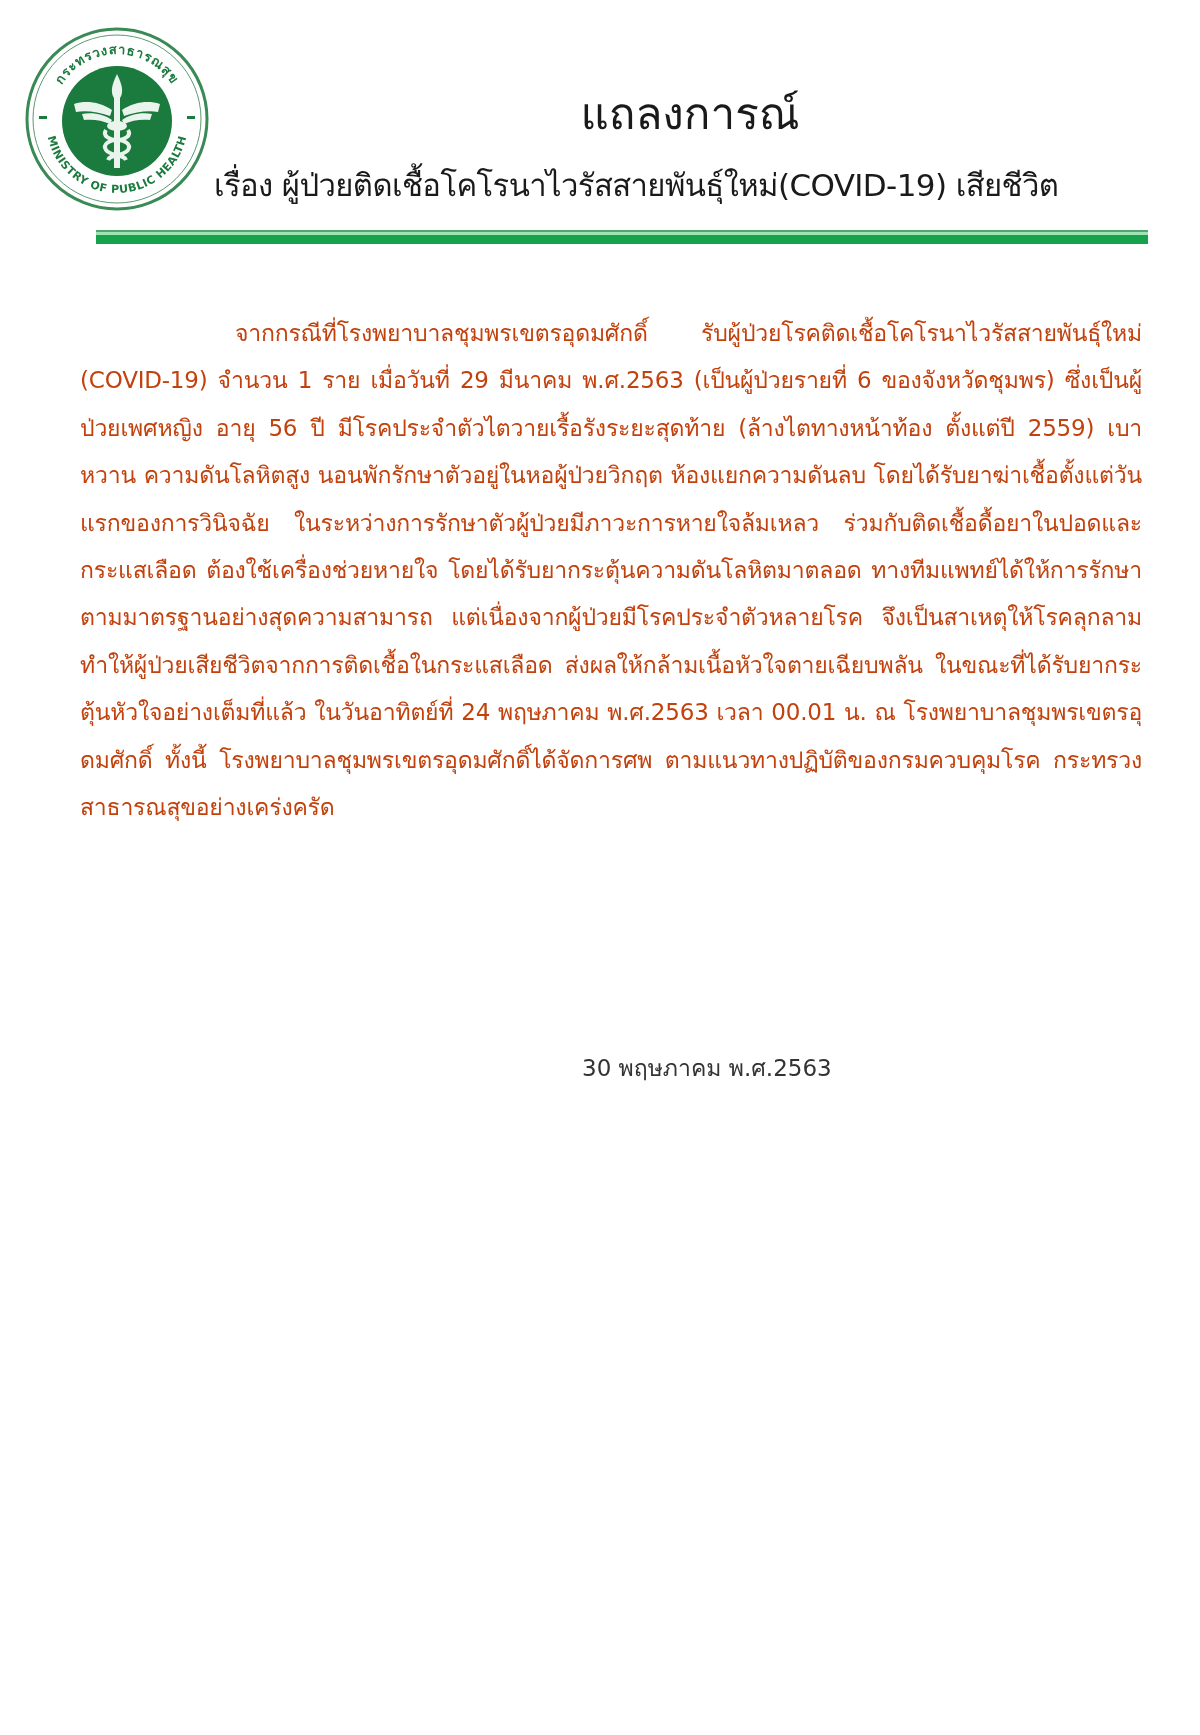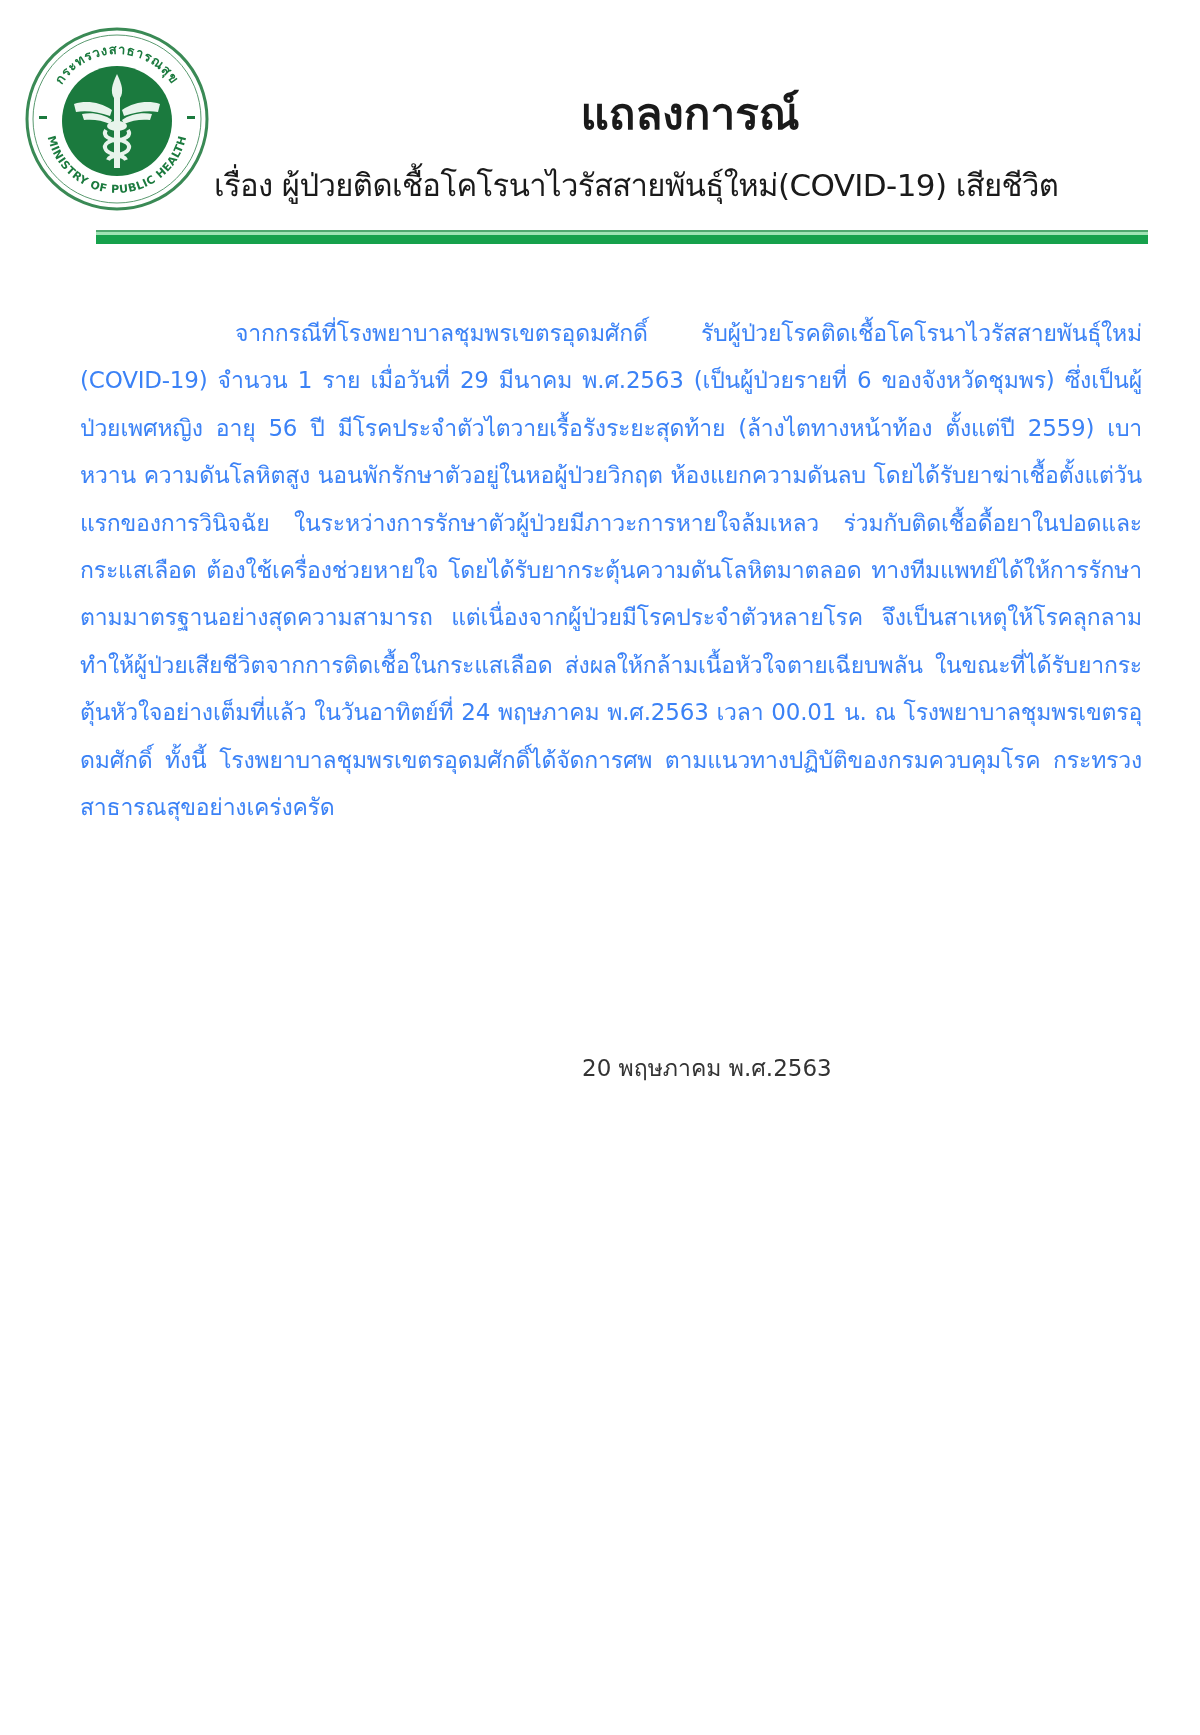--- a/index.html
+++ b/index.html
@@ -22,21 +22,21 @@
     width: 186px;
     height: 186px;
   }
   .title {
     position: absolute;
     left: 520px;
     top: 78px;
     width: 340px;
     text-align: center;
     font-size: 44px;
-    font-weight: bold;
+    font-weight: normal;
     color: #1a1a1a;
     margin: 0;
     letter-spacing: 0px;
   }
   .subtitle {
     position: absolute;
     left: 214px;
     top: 160px;
     width: 940px;
     font-size: 31px;
@@ -54,21 +54,21 @@
     height: 14px;
     background: linear-gradient(to bottom, #4fa86f 0%, #4fa86f 15%, #9fe3b4 15%, #9fe3b4 35%, #16a14c 35%, #16a14c 100%);
   }
   .body-text {
     position: absolute;
     left: 80px;
     top: 310px;
     width: 1062px;
     font-size: 23px;
     line-height: 47.4px;
-    color: #3b82f6;
+    color: #c2410c;
     letter-spacing: -0.2px;
   }
   .body-text p {
     margin: 0;
     text-align: justify;
     text-align-last: left;
     text-indent: 155px;
   }
   .body-text p + p {
     margin-top: 10px;
@@ -129,14 +129,14 @@
 <h1 class="title">แถลงการณ์</h1>
 <h2 class="subtitle">เรื่อง ผู้ป่วยติดเชื้อโคโรนาไวรัสสายพันธุ์ใหม่(COVID-19) เสียชีวิต</h2>
 
 <div class="green-bar"></div>
 
 <div class="body-text">
   <p>จากกรณีที่โรงพยาบาลชุมพรเขตรอุดมศักดิ์ รับผู้ป่วยโรคติดเชื้อโคโรนาไวรัสสายพันธุ์ใหม่ (COVID-19) จำนวน 1 ราย เมื่อวันที่ 29 มีนาคม พ.ศ.2563 (เป็นผู้ป่วยรายที่ 6 ของจังหวัดชุมพร) ซึ่งเป็นผู้ป่วยเพศหญิง อายุ 56 ปี มีโรคประจำตัวไตวายเรื้อรังระยะสุดท้าย (ล้างไตทางหน้าท้อง ตั้งแต่ปี 2559) เบาหวาน ความดันโลหิตสูง นอนพักรักษาตัวอยู่ในหอผู้ป่วยวิกฤต ห้องแยกความดันลบ โดยได้รับยาฆ่าเชื้อตั้งแต่วันแรกของการวินิจฉัย ในระหว่างการรักษาตัวผู้ป่วยมีภาวะการหายใจล้มเหลว ร่วมกับติดเชื้อดื้อยาในปอดและกระแสเลือด ต้องใช้เครื่องช่วยหายใจ โดยได้รับยากระตุ้นความดันโลหิตมาตลอด ทางทีมแพทย์ได้ให้การรักษาตามมาตรฐานอย่างสุดความสามารถ แต่เนื่องจากผู้ป่วยมีโรคประจำตัวหลายโรค จึงเป็นสาเหตุให้โรคลุกลาม ทำให้ผู้ป่วยเสียชีวิตจากการติดเชื้อในกระแสเลือด ส่งผลให้กล้ามเนื้อหัวใจตายเฉียบพลัน ในขณะที่ได้รับยากระตุ้นหัวใจอย่างเต็มที่แล้ว ในวันอาทิตย์ที่ 24 พฤษภาคม พ.ศ.2563 เวลา 00.01 น. ณ โรงพยาบาลชุมพรเขตรอุดมศักดิ์ ทั้งนี้ โรงพยาบาลชุมพรเขตรอุดมศักดิ์ได้จัดการศพ ตามแนวทางปฏิบัติของกรมควบคุมโรค กระทรวงสาธารณสุขอย่างเคร่งครัด</p>
 </div>
 
 <div class="signature">
-  <div class="date">20 พฤษภาคม พ.ศ.2563</div>
+  <div class="date">30 พฤษภาคม พ.ศ.2563</div>
 </div>
 
 </body></html>

